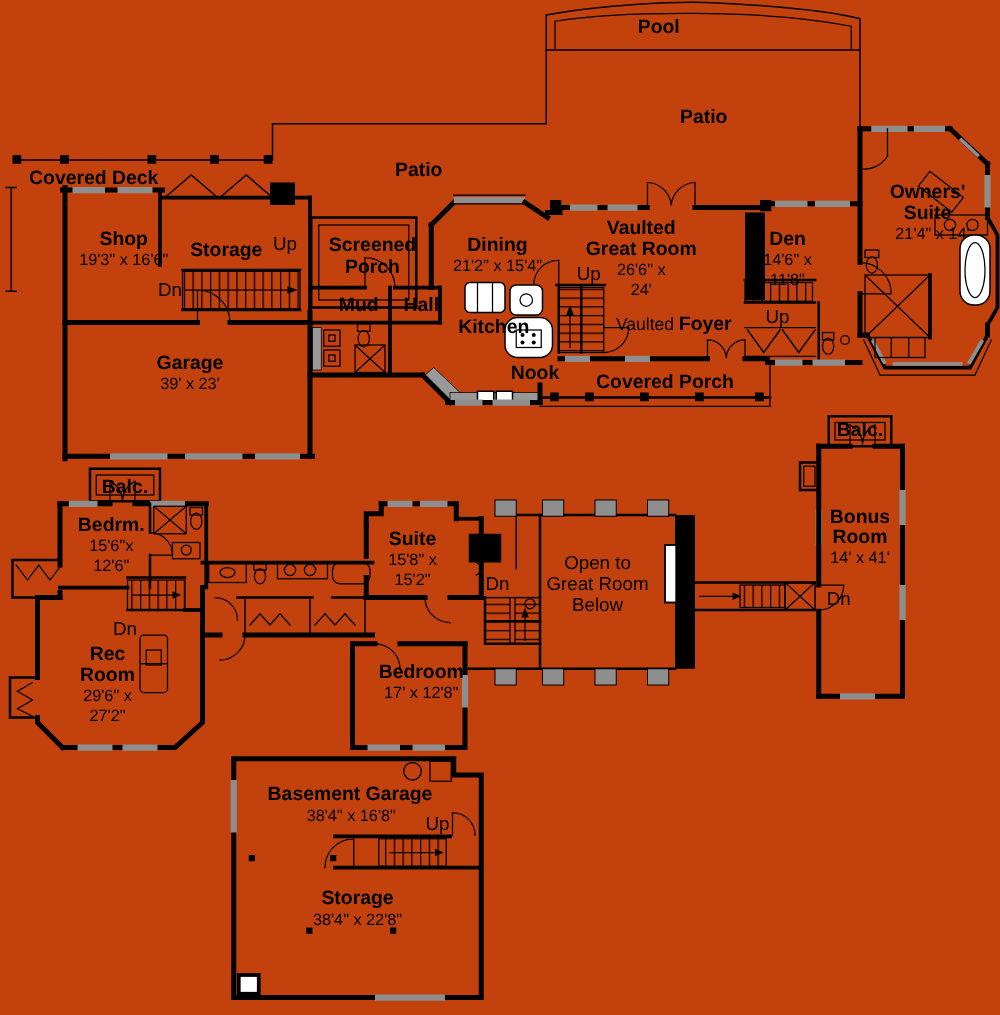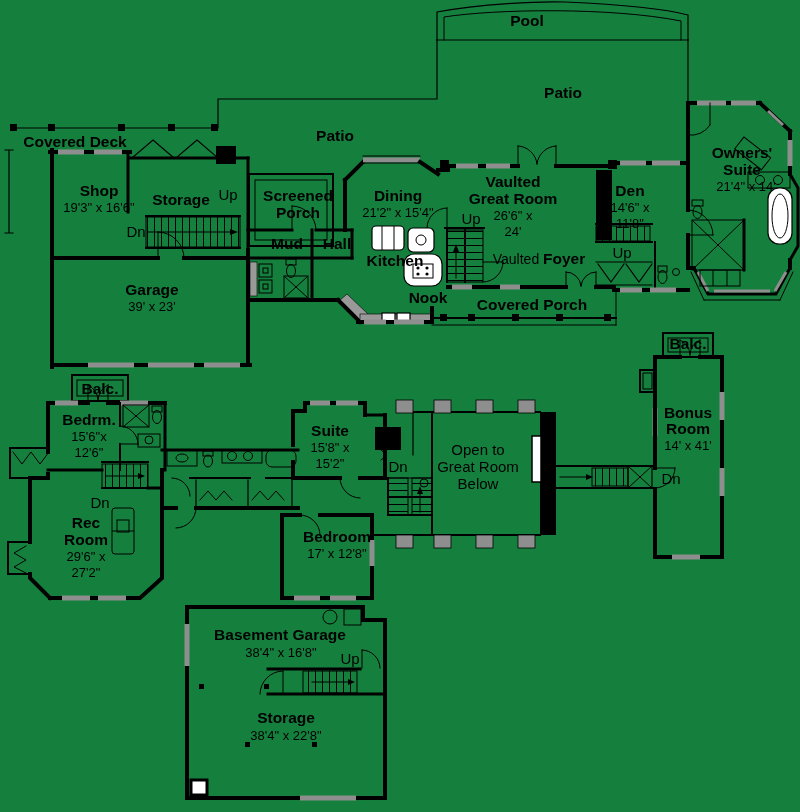--- a/index.html
+++ b/index.html
@@ -1,16 +1,16 @@
 <!DOCTYPE html>
 <html><head>
 <meta charset="utf-8">
 <style>
   html,body{margin:0;padding:0;background:#ffffff;}
-  .plan-wrap{width:800px;height:812px;background:#15803d;position:relative;}
+  .plan-wrap{width:800px;height:812px;background:#c2410c;position:relative;}
   svg{display:block;}
   
   .wall  {fill:none;stroke:#000;stroke-width:4;stroke-linecap:square;}
   .wall3 {fill:none;stroke:#000;stroke-width:3;stroke-linecap:square;}
   .wall2 {fill:none;stroke:#000;stroke-width:2;stroke-linecap:square;}
   .thin  {fill:none;stroke:#000;stroke-width:1;stroke-linecap:square;}
   .thin12{fill:none;stroke:#000;stroke-width:1.2;stroke-linecap:square;}
   .win   {fill:none;stroke:#8e8e8e;stroke-width:5;stroke-linecap:butt;}
   .winthin{fill:none;stroke:#8e8e8e;stroke-width:3;}
   .blk   {fill:#000;stroke:none;}

